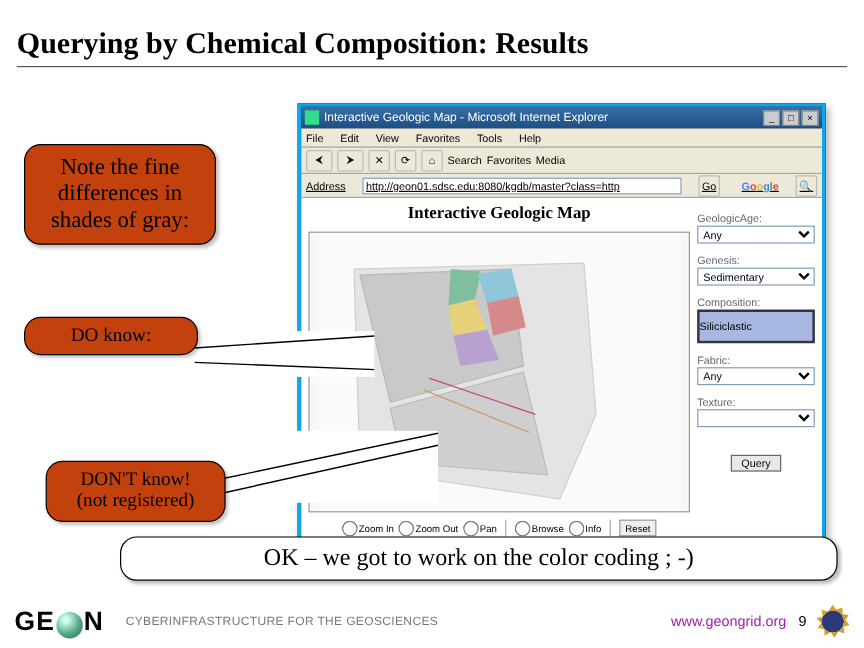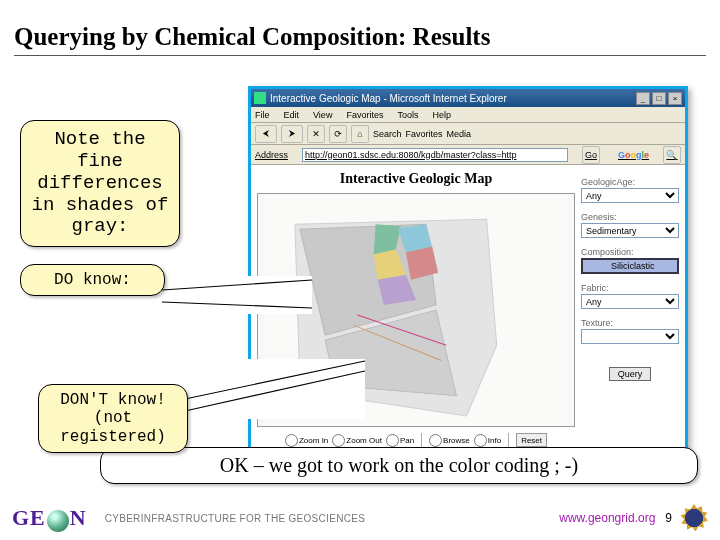--- a/index.html
+++ b/index.html
@@ -3,21 +3,21 @@
 <meta charset="utf-8">
 <style>
   * { box-sizing: border-box; margin: 0; padding: 0; }
   body { width: 720px; height: 540px; background: #fff; font-family: Georgia, 'Times New Roman', serif; position: relative; overflow: hidden; }
 
   .title { font-family: 'Comic Sans MS', cursive; font-weight: bold; font-size: 25px; color: #000; text-align: left; padding: 23px 14px 4px; }
   .title-underline { border-bottom: 1.5px solid #555; margin: 0 14px 8px; }
 
   .main { position: relative; height: 410px; padding: 4px 14px 0; }
 
-  .callout { position: absolute; background: #fef9c3; border: 1.5px solid #000; border-radius: 14px; padding: 6px 10px; font-family: Liberation Mono, monospace; font-size: 16px; text-align: center; line-height: 1.15; box-shadow: 2px 2px 3px rgba(0,0,0,.25); z-index: 3; }
+  .callout { position: absolute; background: #c2410c; border: 1.5px solid #000; border-radius: 14px; padding: 6px 10px; font-family: Liberation Serif, serif; font-size: 16px; text-align: center; line-height: 1.15; box-shadow: 2px 2px 3px rgba(0,0,0,.25); z-index: 3; }
   .callout.note { top: 56px; left: 20px; width: 160px; font-size: 19px; padding: 8px 6px; }
   .callout.doknow { top: 200px; left: 20px; width: 145px; }
   .callout.dontknow { top: 320px; left: 38px; width: 150px; }
 
   .pointer { position: absolute; background: #fff; z-index: 2; stroke: #000; }
 
   .browser { position: absolute; left: 248px; top: 22px; width: 440px; height: 370px; background: #000000; border: 3px solid #0ea5e9; box-shadow: 3px 3px 6px rgba(0,0,0,.3); font-family: Tahoma, Arial, sans-serif; font-size: 9px; }
   .titlebar { background: linear-gradient(#3a6ea5,#1a4e85); color: #fff; height: 18px; display: flex; align-items: center; padding: 0 3px; font-size: 10px; }
   .titlebar .icon { width: 12px; height: 12px; background: #3d8; margin-right: 4px; }
   .titlebar .spacer { flex: 1; }
@@ -37,29 +37,29 @@
   .mapbox { flex: 1; border: 1px solid #999; background: #f7f7f6; position: relative; overflow: hidden; margin-bottom: 4px; }
   
   .maptoolbar { display: flex; align-items: center; gap: 4px; font-size: 8px; height: 18px; justify-content: center; }
   .maptoolbar label { display: flex; align-items: center; gap: 1px; }
   .maptoolbar .sep { width: 1px; height: 14px; background: #aaa; margin: 0 3px; }
   .maptoolbar button { font-size: 8px; padding: 0 4px; height: 14px; border: 1px solid #999; background: #eee; }
 
   .sidebar { width: 106px; padding: 6px 6px 6px 2px; font-size: 9px; display: flex; flex-direction: column; gap: 3px; }
   .sidebar .field label { display: block; margin-top: 6px; margin-bottom: 1px; color: #666; }
   .sidebar select, .sidebar input { width: 100%; font-size: 9px; height: 15px; border: 1px solid #7f9db9; background: #fff; }
-  .sidebar input.comp { background: #a8b8e0; border: 2px solid #334; height: 16px; font-family: inherit; padding-left: 28px; }
+  .sidebar input.comp { background: #a8b8e0; border: 2px solid #334; height: 28px; font-family: inherit; }
   .sidebar .querywrap { text-align: center; margin-top: 20px; }
   .sidebar button.query { font-size: 9px; padding: 1px 8px; border: 1px solid #666; background: #e8e8e8; }
 
   .bottom-callout { position: absolute; left: 100px; right: 22px; bottom: 56px; background: #fff; border: 1.5px solid #000; border-radius: 14px; font-family: 'Comic Sans MS', cursive; font-size: 20px; text-align: center; padding: 6px 8px; box-shadow: 2px 2px 3px rgba(0,0,0,.25); }
 
   .footer { position: absolute; bottom: 6px; left: 12px; right: 12px; height: 32px; display: flex; align-items: center; }
   .logo { display: flex; align-items: center; font-family: 'Arial Black', Arial, sans-serif; font-weight: 900; font-size: 22px; color: #121; letter-spacing: 1px; }
-  .logo .g { color: #4c1d95; font-family: Liberation Serif, serif; }
+  .logo .g { color: #000000; }
   .logo .globe { width: 22px; height: 22px; border-radius: 50%; background: radial-gradient(circle at 35% 30%, #cfe 10%, #5a8 55%, #264 100%); display: inline-block; margin: 0 1px; position: relative; top: 3px; }
   .tagline { font-family: Arial, sans-serif; font-size: 10px; color: #777; letter-spacing: .3px; margin-left: 18px; }
   .spacer-f { flex: 1; }
   .url { font-family: Arial, sans-serif; font-size: 12px; color: #a21caf; }
   .pagenum { font-family: Arial, sans-serif; font-size: 12px; margin-left: 10px; }
   .nsf { width: 28px; height: 28px; margin-left: 8px; background: radial-gradient(circle, #2a3a7a 0 45%, transparent 46%), conic-gradient(#d4a030 0 360deg); border-radius: 50%; clip-path: polygon(50% 0,60% 15%,78% 8%,80% 28%,98% 30%,88% 45%,100% 60%,82% 65%,85% 85%,66% 80%,55% 98%,44% 82%,25% 92%,25% 72%,5% 70%,15% 55%,2% 40%,20% 35%,17% 15%,36% 20%); }
 </style>
 </head>
 <body>
 

